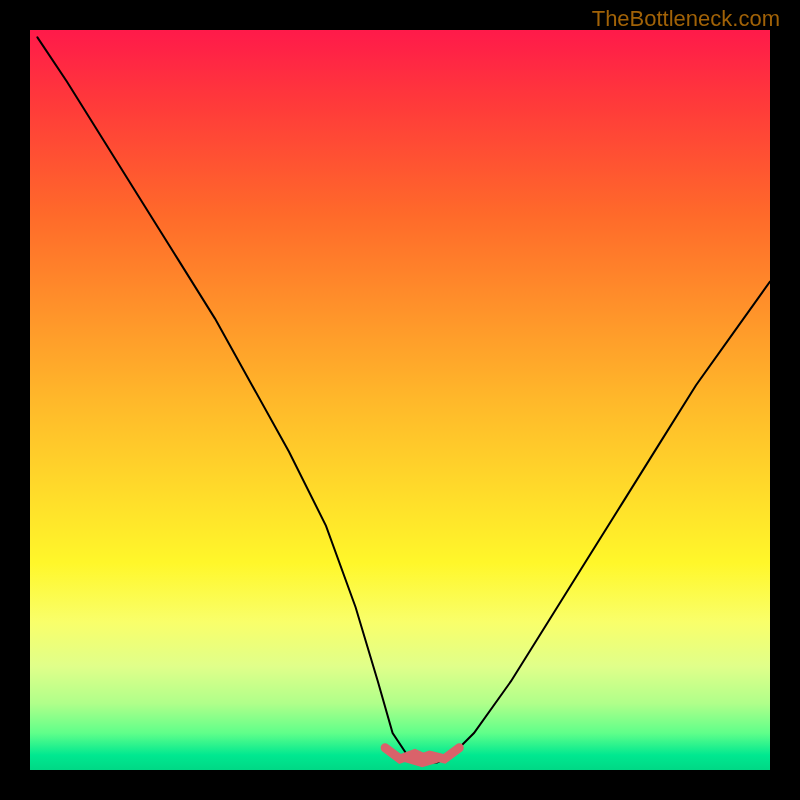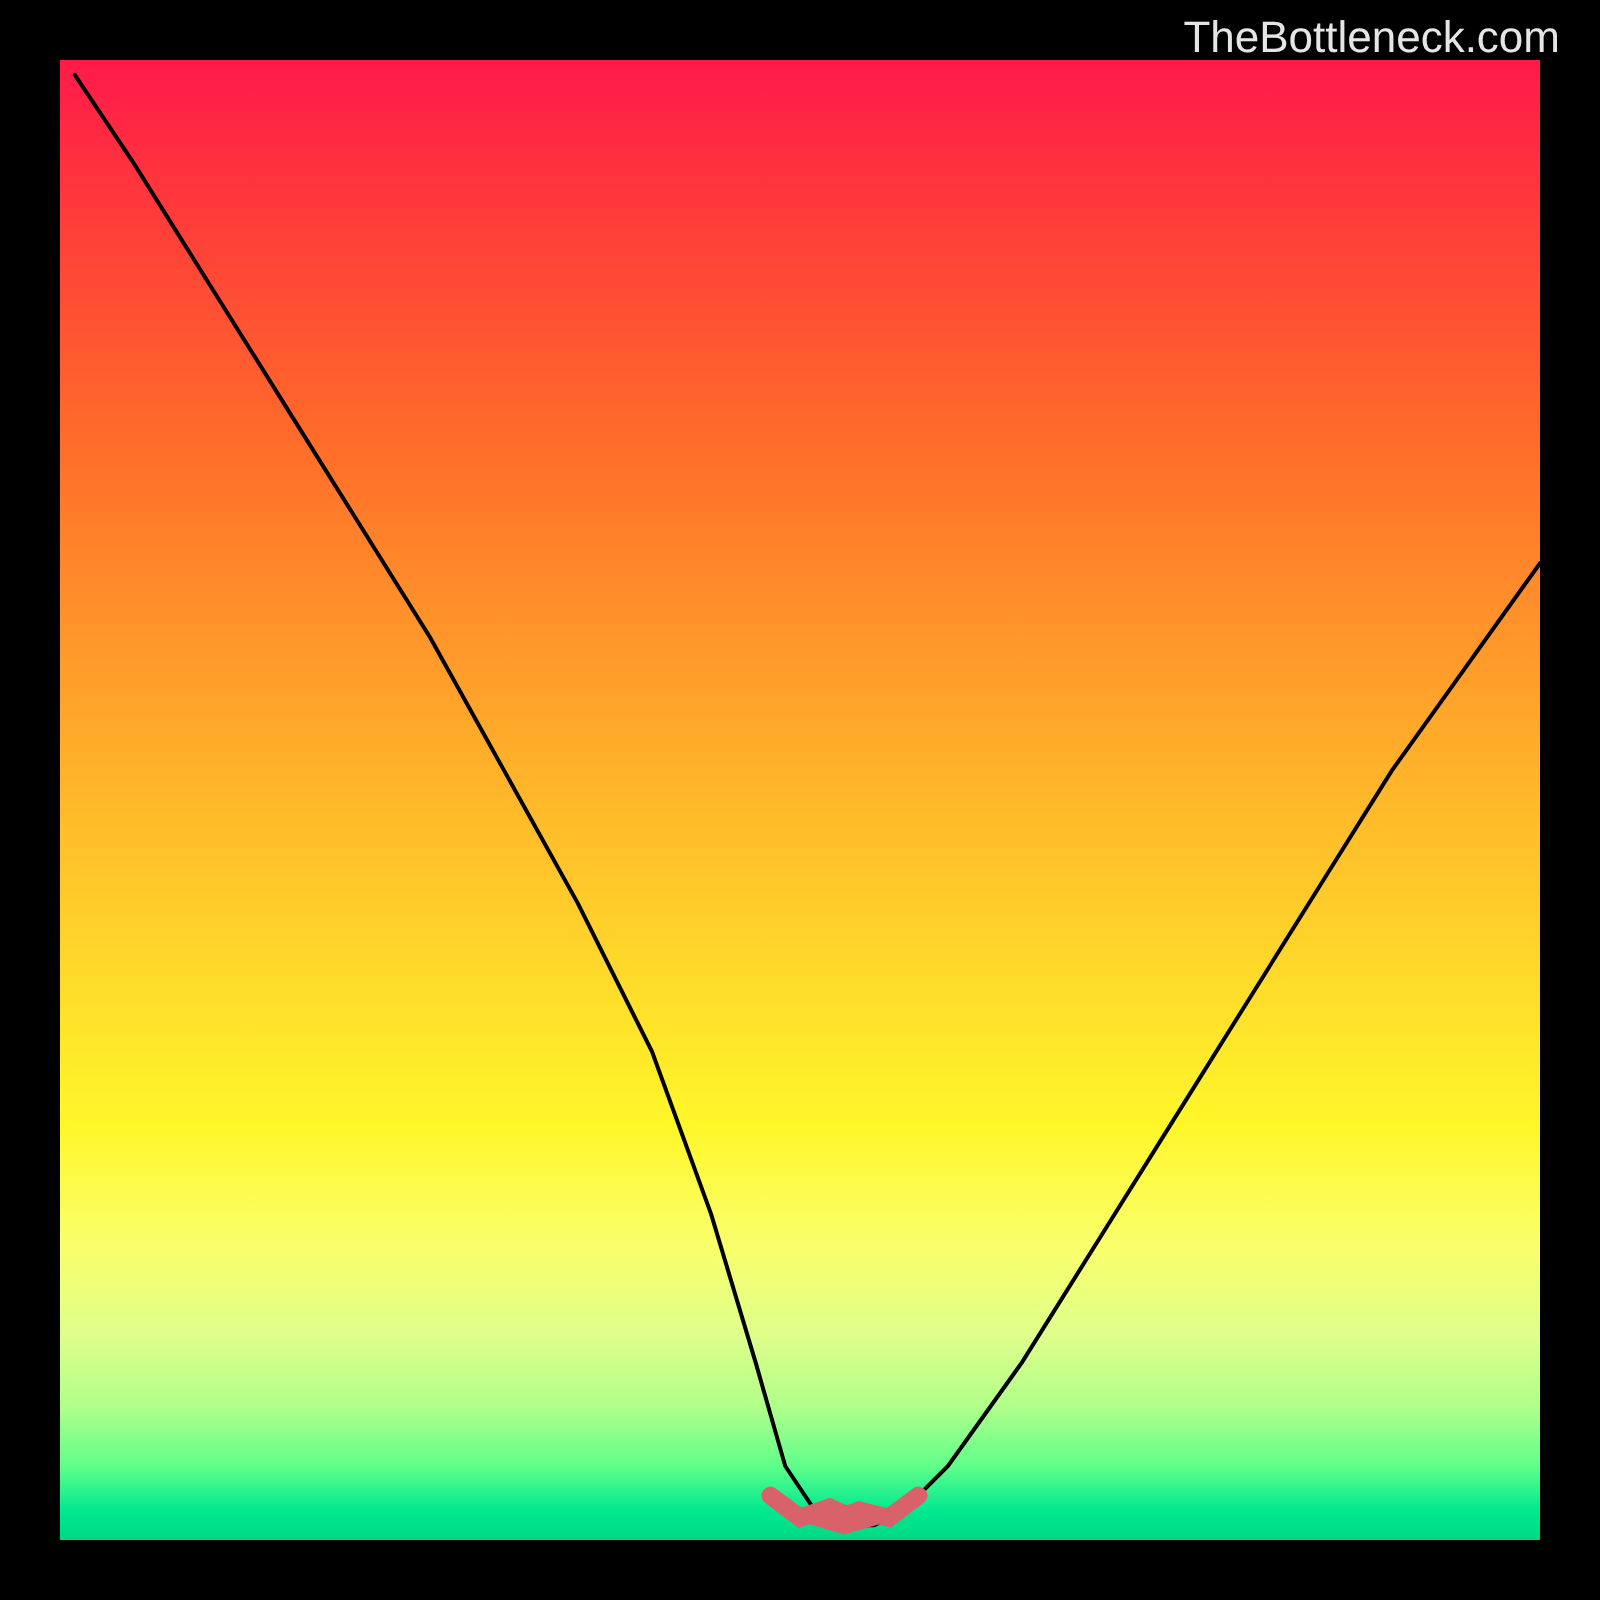--- a/index.html
+++ b/index.html
@@ -8,21 +8,21 @@
     width: 800px;
     height: 800px;
     background: #000;
     position: relative;
     font-family: Arial, sans-serif;
   }
   .watermark {
     position: absolute;
     top: 6px;
     right: 20px;
-    color: #e5e5e5;
+    color: #a16207;
     font-size: 22px;
     font-weight: 500;
     z-index: 10;
   }
   .plot-area {
     position: absolute;
     left: 30px;
     top: 30px;
     width: 740px;
     height: 740px;

